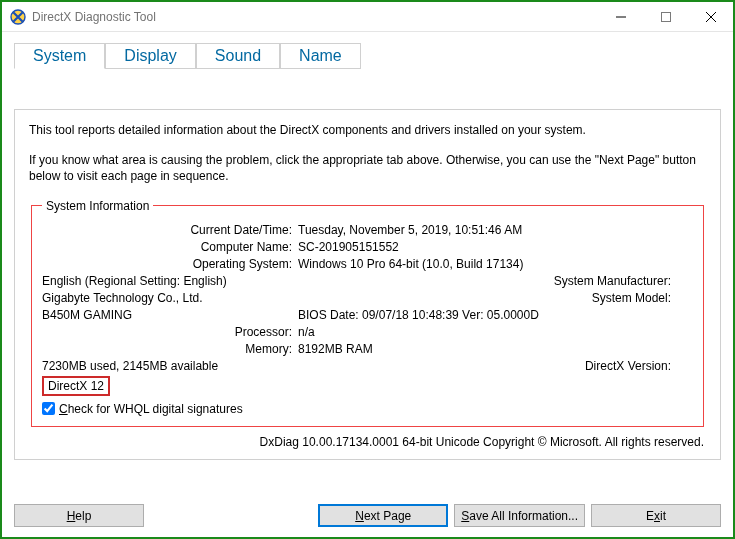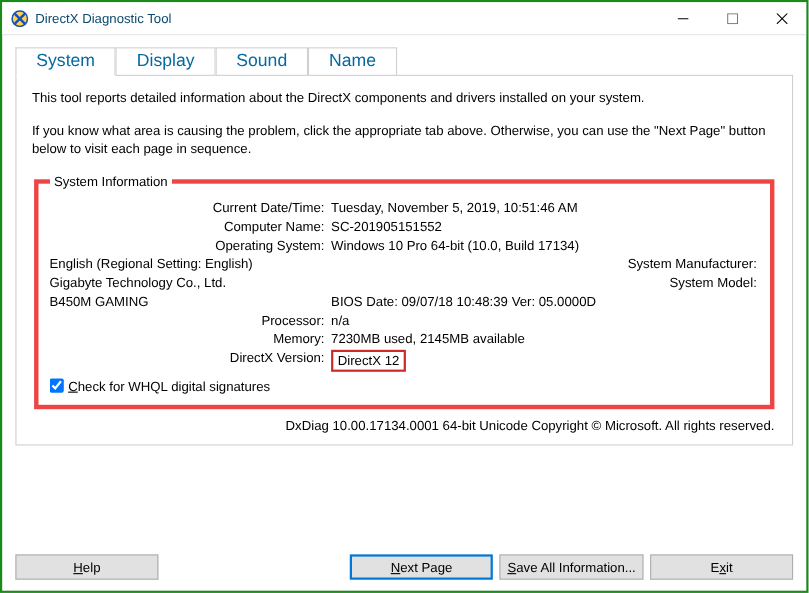--- a/index.html
+++ b/index.html
@@ -17,21 +17,21 @@
   .window { width: 100%; height: 100%; display: flex; flex-direction: column; }
   .titlebar {
     height: 30px;
     background: #fff;
     border-bottom: 1px solid #e5e5e5;
     display: flex;
     align-items: center;
     padding-left: 8px;
   }
   .titlebar .app-icon { width: 16px; height: 16px; margin-right: 6px; }
-  .titlebar .title { flex: 1; color: #0c4a6e; }
+  .titlebar .title { flex: 1; color: #737373; }
   .window-controls { display: flex; height: 100%; }
   .window-controls .ctl {
     width: 45px; height: 100%;
     display: flex; align-items: center; justify-content: center;
     color: #000;
   }
   .content { flex: 1; padding: 10px 12px 8px 12px; position: relative; }
   .tab-strip { display: flex; position: relative; top: 1px; z-index: 2; }
   .tab {
     padding: 3px 18px;
@@ -44,27 +44,28 @@
     cursor: default;
   }
   .tab.inactive { background: #fff; border-bottom: 1px solid #d0d0d0; }
   .tab.active { background: #fff; border-bottom: 1px solid #fff; }
   .tab-panel {
     border: 1px solid #d0d0d0;
     background: #fff;
     padding: 12px 14px 10px 14px;
     position: relative;
     z-index: 1;
+    margin-top: 41px;
   }
   .intro { color: #000; line-height: 1.35; margin-bottom: 14px; }
   .intro p { margin: 0 0 14px 0; }
   fieldset.group {
-    border: 4px solid #ef4444;
+    border: 1px solid #ef4444;
     margin: 0 2px 8px 2px;
-    padding: 10px 6px 10px 10px;
+    padding: 10px 26px 10px 10px;
   }
   fieldset.group legend { padding: 0 4px; color: #000; }
   .info-grid { display: grid; grid-template-columns: 256px 1fr; row-gap: 3px; }
   .info-label { text-align: right; padding-right: 6px; color: #000; }
   .info-value { color: #000; }
   .highlight { border: 2px solid #cd2a2a; padding: 0 4px; display: inline-block; line-height: 16px; }
   .whql-row { margin-top: 6px; display: flex; align-items: center; }
   .whql-row input { margin: 0 4px 0 0; }
   .whql-row label span { text-decoration: underline; }
   .footer-text { text-align: right; color: #000; margin-top: 4px; padding-right: 2px; }
@@ -148,20 +149,21 @@
             <div class="info-value">Windows 10 Pro 64-bit (10.0, Build 17134)</div>
             <div class="info-value">English (Regional Setting: English)</div>
             <div class="info-label">System Manufacturer:</div>
             <div class="info-value">Gigabyte Technology Co., Ltd.</div>
             <div class="info-label">System Model:</div>
             <div class="info-value">B450M GAMING</div>
             <div class="info-value">BIOS Date: 09/07/18 10:48:39 Ver: 05.0000D</div>
             <div class="info-label">Processor:</div>
             <div class="info-value">n/a</div>
             <div class="info-label">Memory:</div>
+            <div class="info-value">8192MB RAM</div>
             <div class="info-value">7230MB used, 2145MB available</div>
             <div class="info-label">DirectX Version:</div>
             <div class="info-value"><span class="highlight">DirectX 12</span></div>
           </div>
         <div class="whql-row">
           <input type="checkbox" id="whql" checked="" style="">
           <label for="whql"><span>C</span><span style="text-decoration:none">heck for WHQL digital signatures</span></label>
         </div>
       </fieldset>
 

